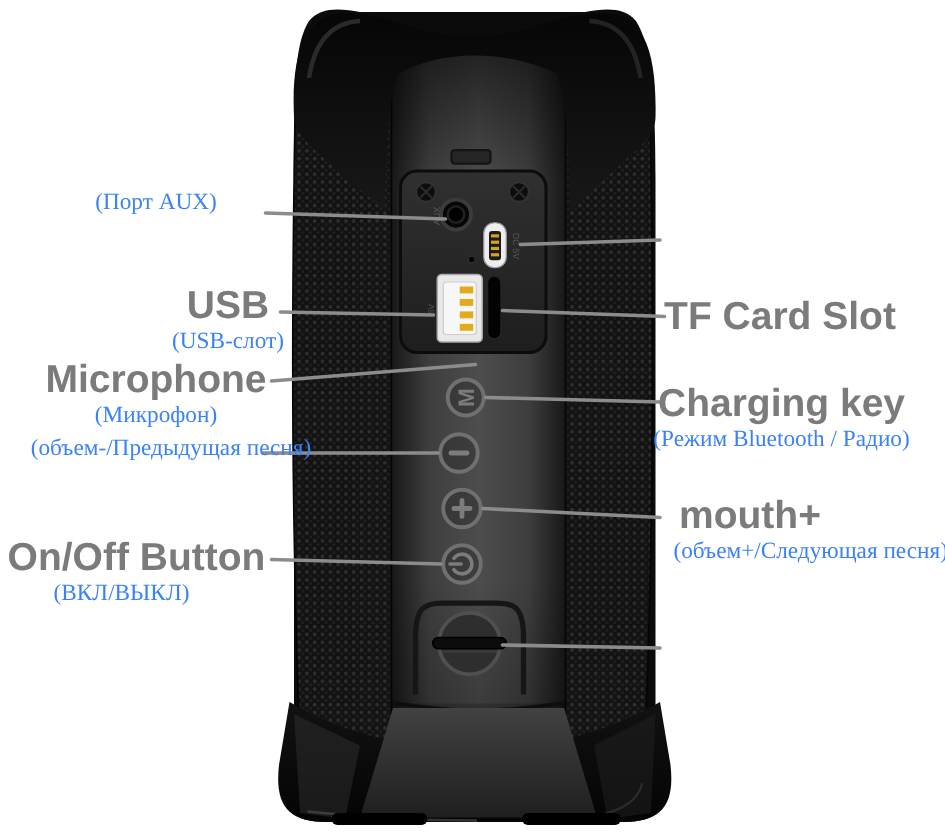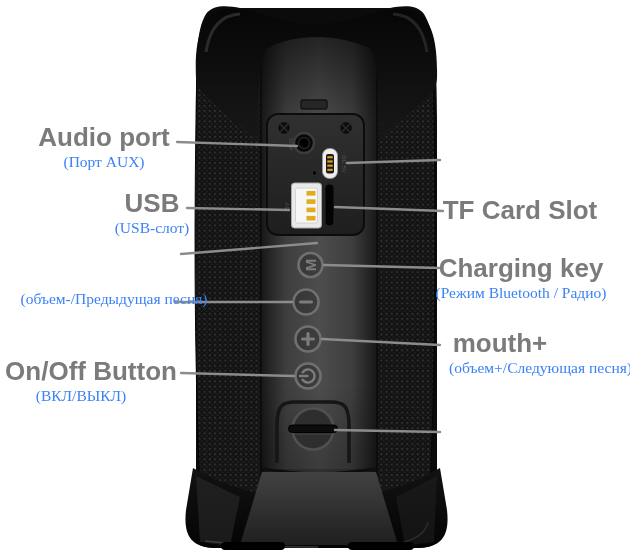--- a/index.html
+++ b/index.html
@@ -160,27 +160,30 @@
     <line x1="181" y1="373" x2="294" y2="376"></line>
     <line x1="347" y1="163" x2="440" y2="160"></line>
     <line x1="335" y1="207" x2="443" y2="211"></line>
     <line x1="324" y1="265" x2="440" y2="268"></line>
     <line x1="322" y1="339" x2="440" y2="345"></line>
     <line x1="335" y1="430" x2="440" y2="432"></line>
   </g>
 </svg>
 
 <div class="lbl" style="left:28px;top:124px;width:152px">
-  <span class="main">Audio port</span>
   <span class="sub">(Порт AUX)</span>
 </div>
 <div class="lbl" style="left:77px;top:190px;width:150px">
   <span class="main">USB</span>
   <span class="sub">(USB-слот)</span>
 </div>
+<div class="lbl" style="left:28px;top:239px;width:152px">
+  <span class="main">Microphone</span>
+  <span class="sub">(Микрофон)</span>
+</div>
 <div class="lbl" style="left:8px;top:288px;width:212px">
   <span class="sub">(объем-/Предыдущая песня)</span>
 </div>
 <div class="lbl" style="left:0px;top:358px;width:182px">
   <span class="main">On/Off Button</span>
   <span class="sub" style="margin-left:-20px">(ВКЛ/ВЫКЛ)</span>
 </div>
 
 <div class="lbl" style="left:432px;top:197px;width:176px">
   <span class="main">TF Card Slot</span>

